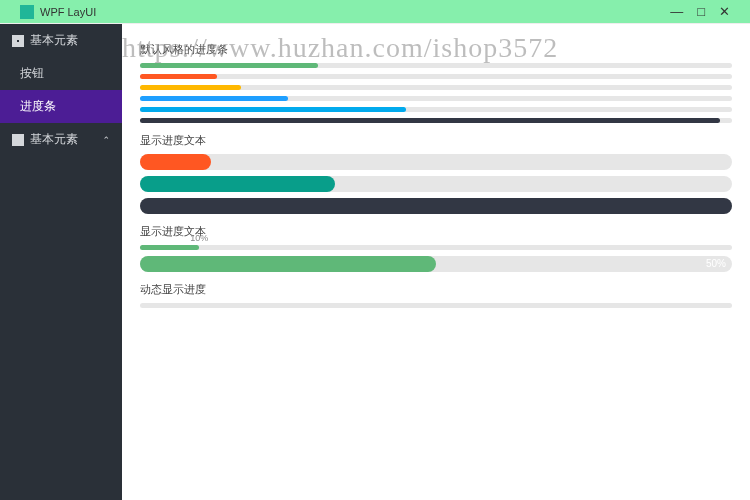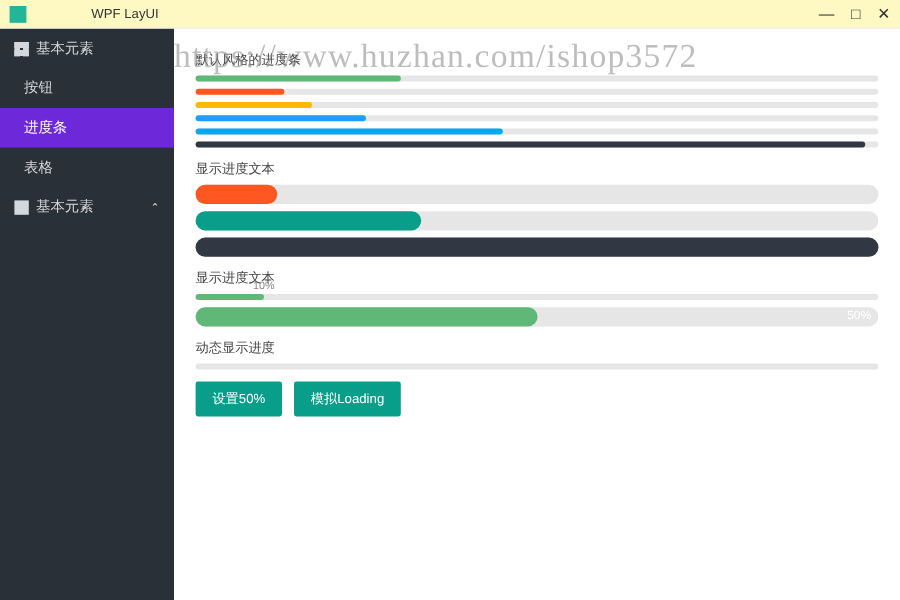--- a/index.html
+++ b/index.html
@@ -1,33 +1,33 @@
 <!DOCTYPE html>
 <html><head>
 <meta charset="utf-8">
 <style>
 * { margin: 0; padding: 0; box-sizing: border-box; font-family: "Microsoft YaHei", Arial, sans-serif; }
 html, body { width: 750px; height: 500px; overflow: hidden; background: #fff; }
 
-.titlebar { height: 24px; background: #fef9c3; border-bottom: 1px solid #eee; display: flex; align-items: center; padding: 0 8px; gap: 48px; }
+.titlebar { height: 24px; background: #86efac; border-bottom: 1px solid #eee; display: flex; align-items: center; padding: 0 20px; }
 .titlebar .app-icon { width: 14px; height: 14px; background: #21b698; margin-right: 6px; }
 .titlebar .title { font-size: 11px; color: #333; flex: 1; }
 .window-controls { display: flex; gap: 14px; align-items: center; }
 .window-controls span { font-size: 13px; color: #333; cursor: pointer; }
 
 .main { display: flex; height: calc(100% - 24px); }
 
-.sidebar { width: 145px; background: #2a3038; color: #d4d7db; display: flex; flex-direction: column; }
+.sidebar { width: 122px; background: #2a3038; color: #d4d7db; display: flex; flex-direction: column; }
 .nav-group { padding: 8px 12px; font-size: 12px; display: flex; align-items: center; gap: 6px; cursor: pointer; }
 .nav-group .icon { width: 12px; height: 12px; display: inline-block; }
 .grid-icon { background: repeating-linear-gradient(90deg,#d4d7db 0 5px,transparent 5px 7px), repeating-linear-gradient(0deg,#d4d7db 0 5px,transparent 5px 7px); background-size: 12px 12px; }
 .cube-icon { background: #d4d7db; }
 .nav-group .chevron { margin-left: auto; font-size: 9px; }
 .nav-item { padding: 8px 4px 8px 20px; font-size: 12px; cursor: pointer; }
-.nav-item.active { background: #6d28d9; color: #fff; }
+.nav-item.active { background: #4c1d95; color: #fff; }
 
 .content { flex: 1; overflow-y: auto; padding: 8px 18px 12px 18px; position: relative; }
 .section-title { font-size: 11px; color: #444; margin: 10px 0 6px 0; }
 
 .bar-track { height: 5px; background: #e6e6e6; border-radius: 3px; margin: 6px 0; position: relative; }
 .bar-track.big { height: 16px; border-radius: 8px; }
 .bar-fill { position: absolute; left: 0; top: 0; bottom: 0; border-radius: inherit; }
 .bar-label { position: absolute; top: -12px; font-size: 9px; color: #888; transform: translateX(-50%); text-align: right; }
 .bar-label.inside { top: 0; color: #fff; right: 6px; left: auto; transform: none; line-height: 16px; font-size: 10px; }
 
@@ -50,21 +50,20 @@
 </div>
 
 <div class="main">
   <div class="sidebar">
     <div class="nav-group">
       <span class="icon grid-icon"></span>
       <span>基本元素</span>
     </div>
     <div class="nav-item">按钮</div>
     <div class="nav-item active">进度条</div>
-    <div class="nav-item">表格</div>
     <div class="nav-group">
       <span class="icon cube-icon"></span>
       <span>基本元素</span>
       <span class="chevron">⌃</span>
     </div>
   </div>
 
   <div class="content">
     <div class="watermark">https://www.huzhan.com/ishop3572</div>
 
@@ -108,18 +107,14 @@
     <div class="bar-track big">
       <div class="bar-fill" style="width: 50%; background: rgb(95, 184, 120);"></div>
       <span class="bar-label inside">50%</span>
     </div>
 
     <div class="section-title">动态显示进度</div>
     <div class="bar-track">
         <div class="bar-fill" style="width: 0%; background: rgb(95, 184, 120);"></div>
       </div>
 
-    <div class="btn-row">
-      <button class="btn">设置50%</button>
-      <button class="btn">模拟Loading</button>
-    </div>
   </div>
 </div>
 
 </body></html>

